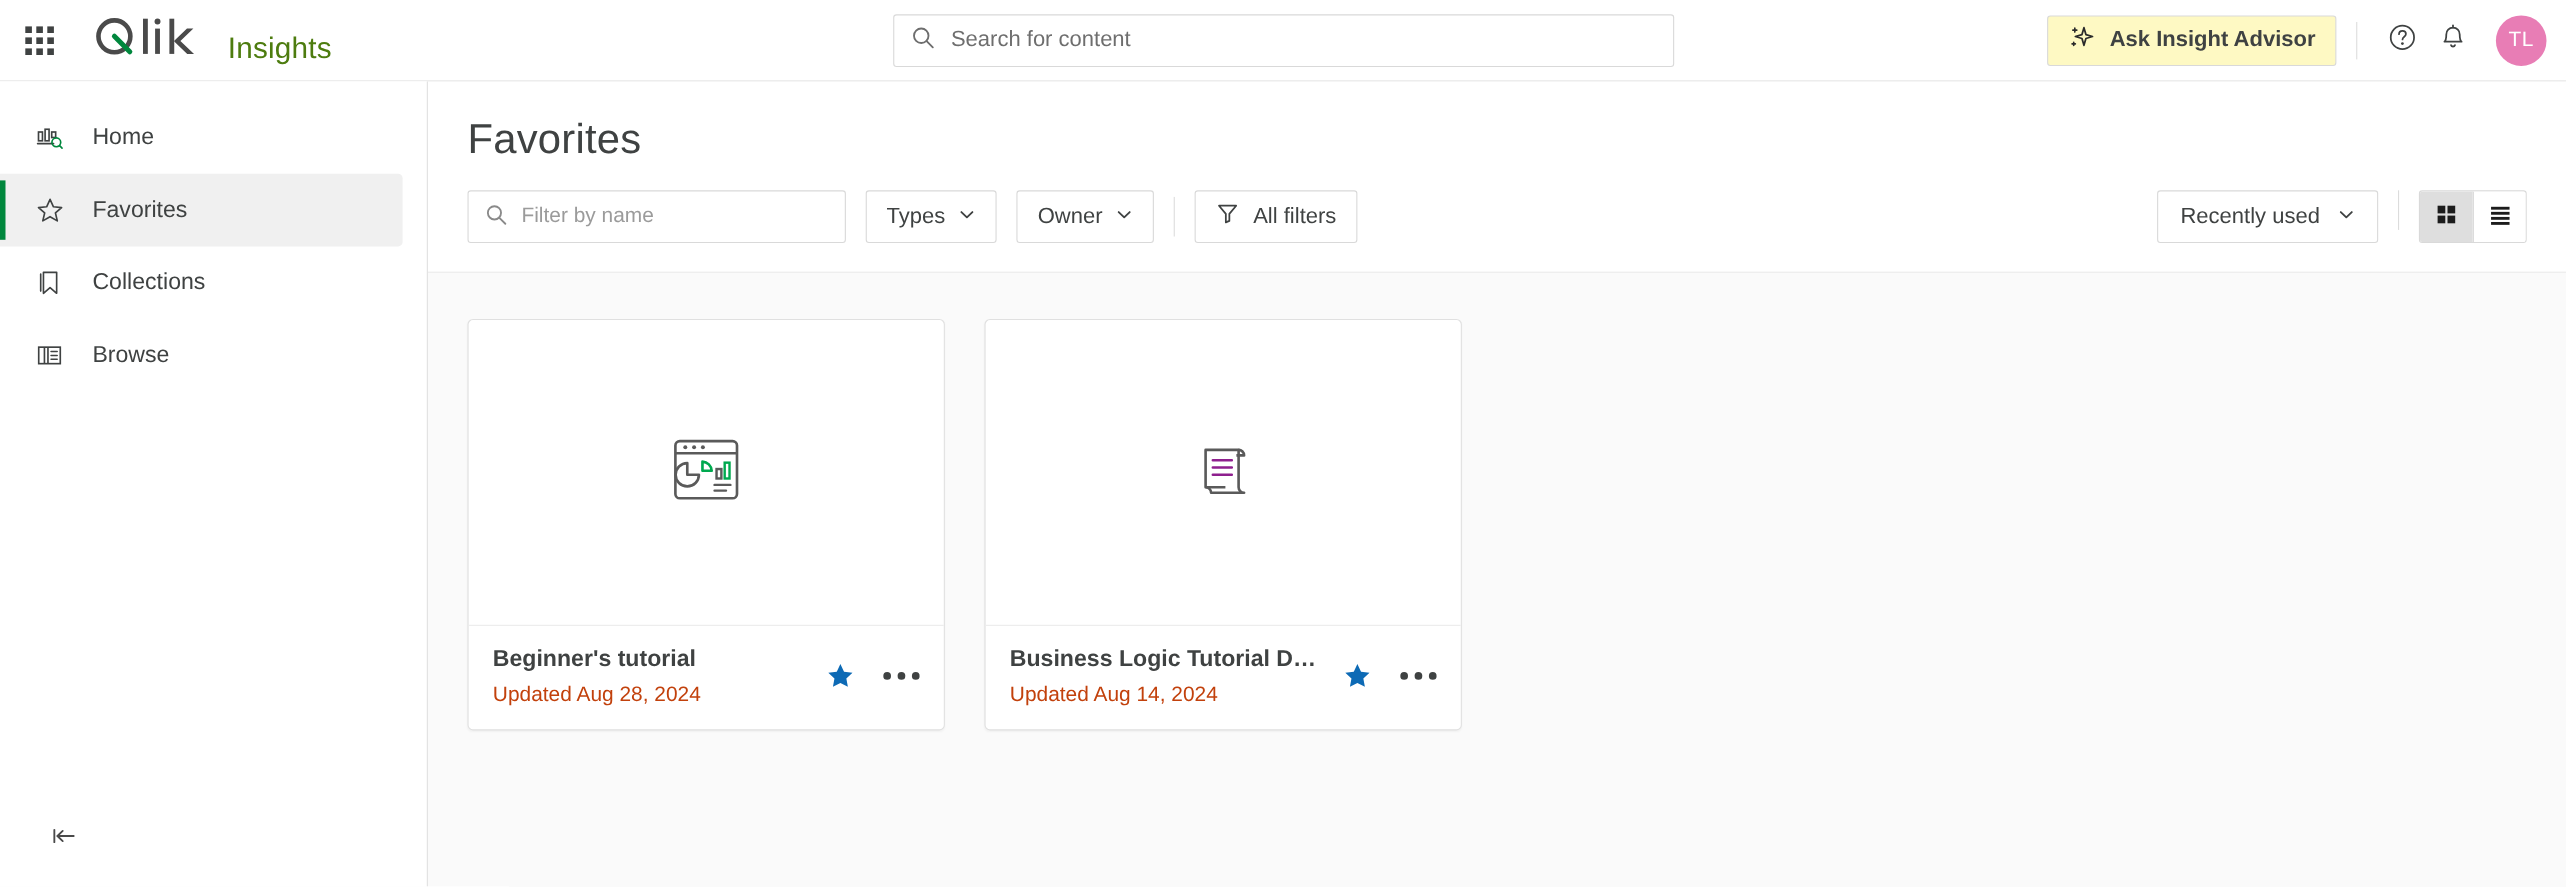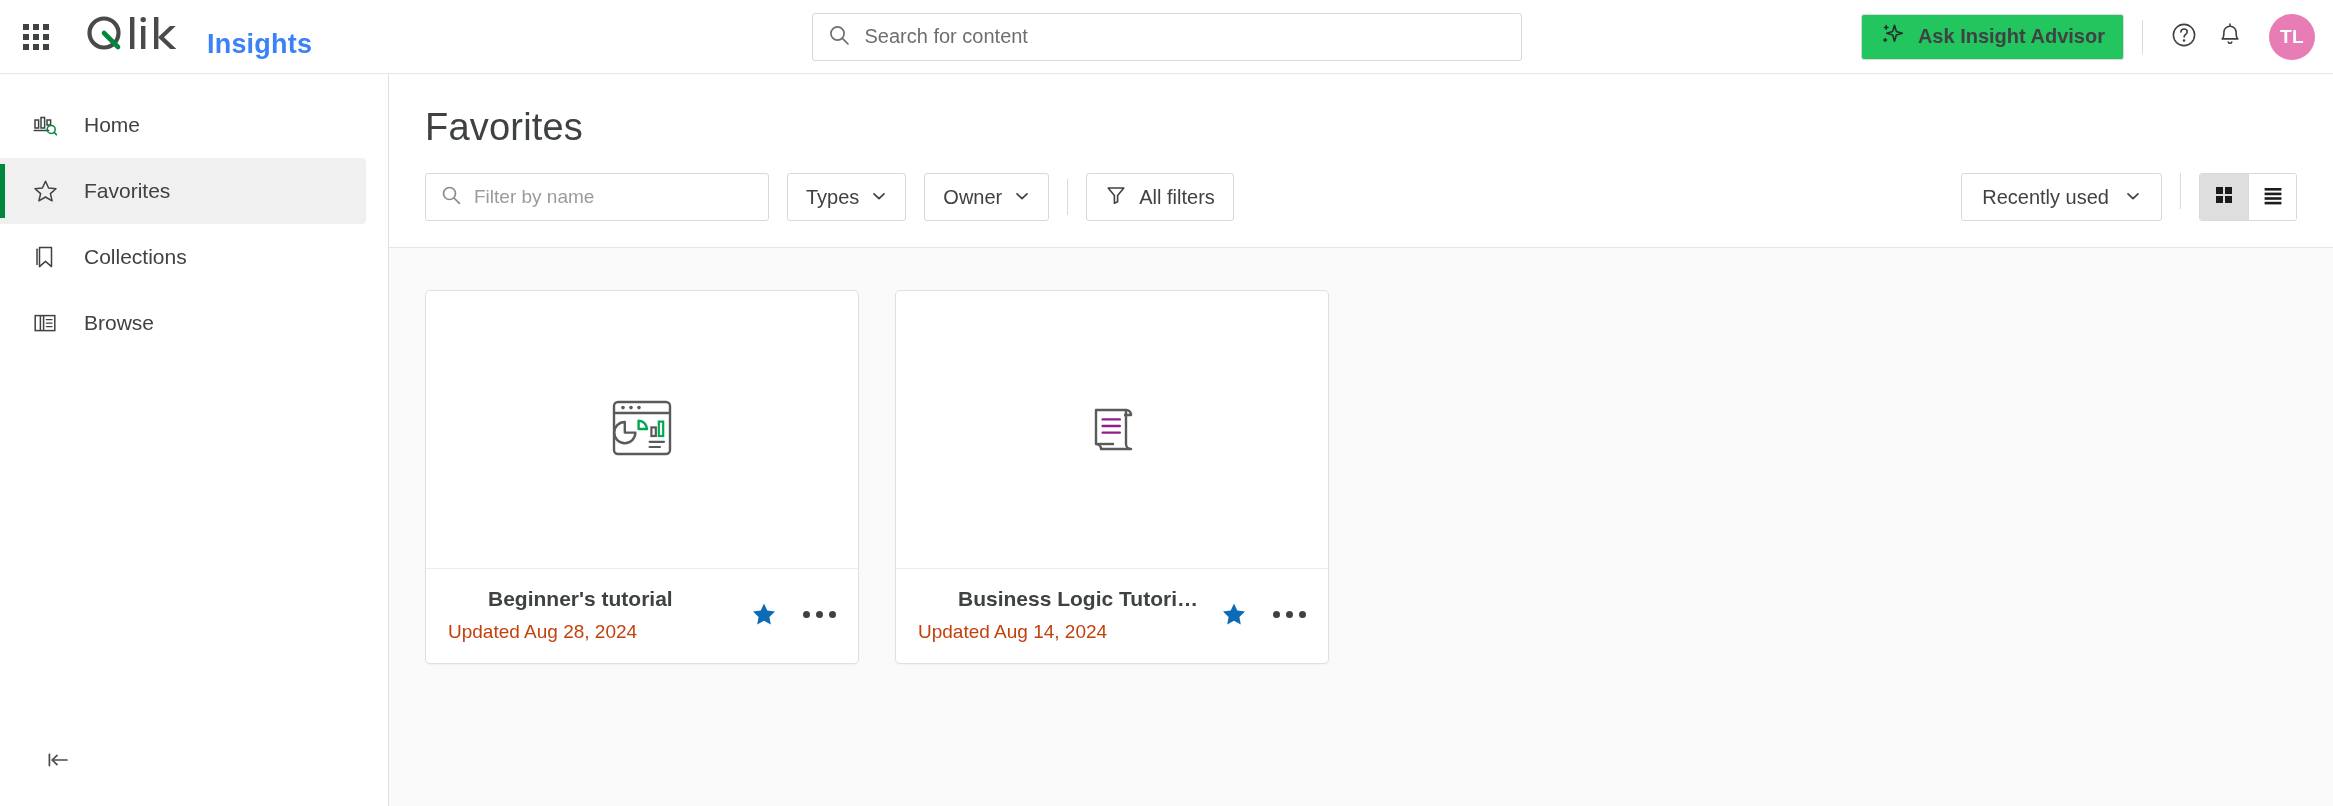--- a/index.html
+++ b/index.html
@@ -24,22 +24,22 @@
     width: 44px; height: 44px; margin-left: 14px;
     display: flex; align-items: center; justify-content: center;
     border-radius: 3px; cursor: pointer;
   }
   .dotgrid { display: grid; grid-template-columns: repeat(3, 6px); grid-gap: 4px; }
   .dotgrid i { display: block; width: 6px; height: 6px; background: #3f4242; }
 
   .brand { display: flex; align-items: baseline; margin-left: 24px; }
   .qlik-logo { display: block; }
   .product-name {
-    font-size: 27px; color: #3b82f6; margin-left: 17px;
-    font-weight: 700; letter-spacing: .2px;
+    font-size: 27px; color: #4d7c0f; margin-left: 17px;
+    font-weight: 400; letter-spacing: .2px;
   }
 
   .search-wrap {
     position: absolute; left: 50%; transform: translateX(-50%);
     width: 710px;
   }
   .search-box {
     height: 48px; border: 1px solid #d9d9d9; border-radius: 3px;
     background: #fff; display: flex; align-items: center; padding: 0 14px;
   }
@@ -48,21 +48,21 @@
     border: 0; outline: 0; font-size: 20px; color: #404040;
     font-family: "Liberation Sans", sans-serif; width: 100%; background: transparent;
   }
   .search-box input::placeholder { color: #6e6e6e; }
 
   .header-right {
     margin-left: auto; display: flex; align-items: center; gap: 0; padding-right: 18px;
   }
   .advisor-btn {
     height: 46px; display: flex; align-items: center; gap: 12px;
-    border: 1px solid #d9d9d9; border-radius: 3px; background: #22c55e;
+    border: 1px solid #d9d9d9; border-radius: 3px; background: #fef9c3;
     padding: 0 18px; cursor: pointer;
     font-size: 20px; color: #3f4242; font-weight: 600;
     font-family: "Liberation Sans", sans-serif;
   }
   .vdiv { width: 1px; height: 34px; background: #dcdcdc; margin: 0 18px; }
   .icon-btn {
     width: 46px; height: 46px; border-radius: 50%;
     display: flex; align-items: center; justify-content: center; cursor: pointer;
   }
   .avatar {
@@ -158,21 +158,21 @@
     box-shadow: 0 1px 2px rgba(0,0,0,.04);
   }
   .card-thumb {
     height: 278px; display: flex; align-items: center; justify-content: center;
     border-bottom: 1px solid #ececec;
   }
   .card-foot { padding: 18px 22px 20px 22px; display: flex; align-items: flex-start; }
   .card-text { flex: 1; min-width: 0; }
   .card-title {
     font-size: 21px; color: #3f4242; font-weight: 700; white-space: nowrap;
-    overflow: hidden; text-overflow: ellipsis; margin-left: 40px;
+    overflow: hidden; text-overflow: ellipsis;
   }
   .card-sub { font-size: 19px; color: #c2410c; margin-top: 10px; }
   .card-actions { display: flex; align-items: center; gap: 26px; padding-top: 14px; margin-left: 14px; }
   .star-btn, .more-btn { cursor: pointer; display: flex; align-items: center; justify-content: center; }
   .more-dots { display: flex; gap: 6px; }
   .more-dots i { width: 7px; height: 7px; border-radius: 50%; background: #3f4242; display: block; }
 </style>
 </head>
 <body>
 
@@ -248,21 +248,21 @@
       <div class="icon-btn">
         <span>
           <svg width="28" height="28" viewBox="0 0 28 28">
             <path d="M14 5.2 c-3.6 0-6.1 2.7-6.1 6.1 0 5.2-1.7 6.6-1.7 6.6 h15.6 s-1.7-1.4-1.7-6.6 c0-3.4-2.5-6.1-6.1-6.1 Z" fill="none" stroke="#3f4242" stroke-width="1.6" stroke-linejoin="round"></path>
             <path d="M12.2 21 a1.9 1.9 0 0 0 3.6 0" fill="none" stroke="#3f4242" stroke-width="1.6" stroke-linecap="round"></path>
             <path d="M14 3.1 v2" stroke="#3f4242" stroke-width="1.6" stroke-linecap="round"></path>
           </svg>
         </span>
       </div>
 
-      <div class="avatar" id="avatar-el" style="background: rgb(232, 125, 181); font-weight: bold;">
+      <div class="avatar" id="avatar-el" style="background: rgb(232, 125, 181);">
         <span>TL</span>
       </div>
     </div>
   </div>
 
   <div class="body">
 
     <div class="sidebar">
 
       <div class="nav-item">

